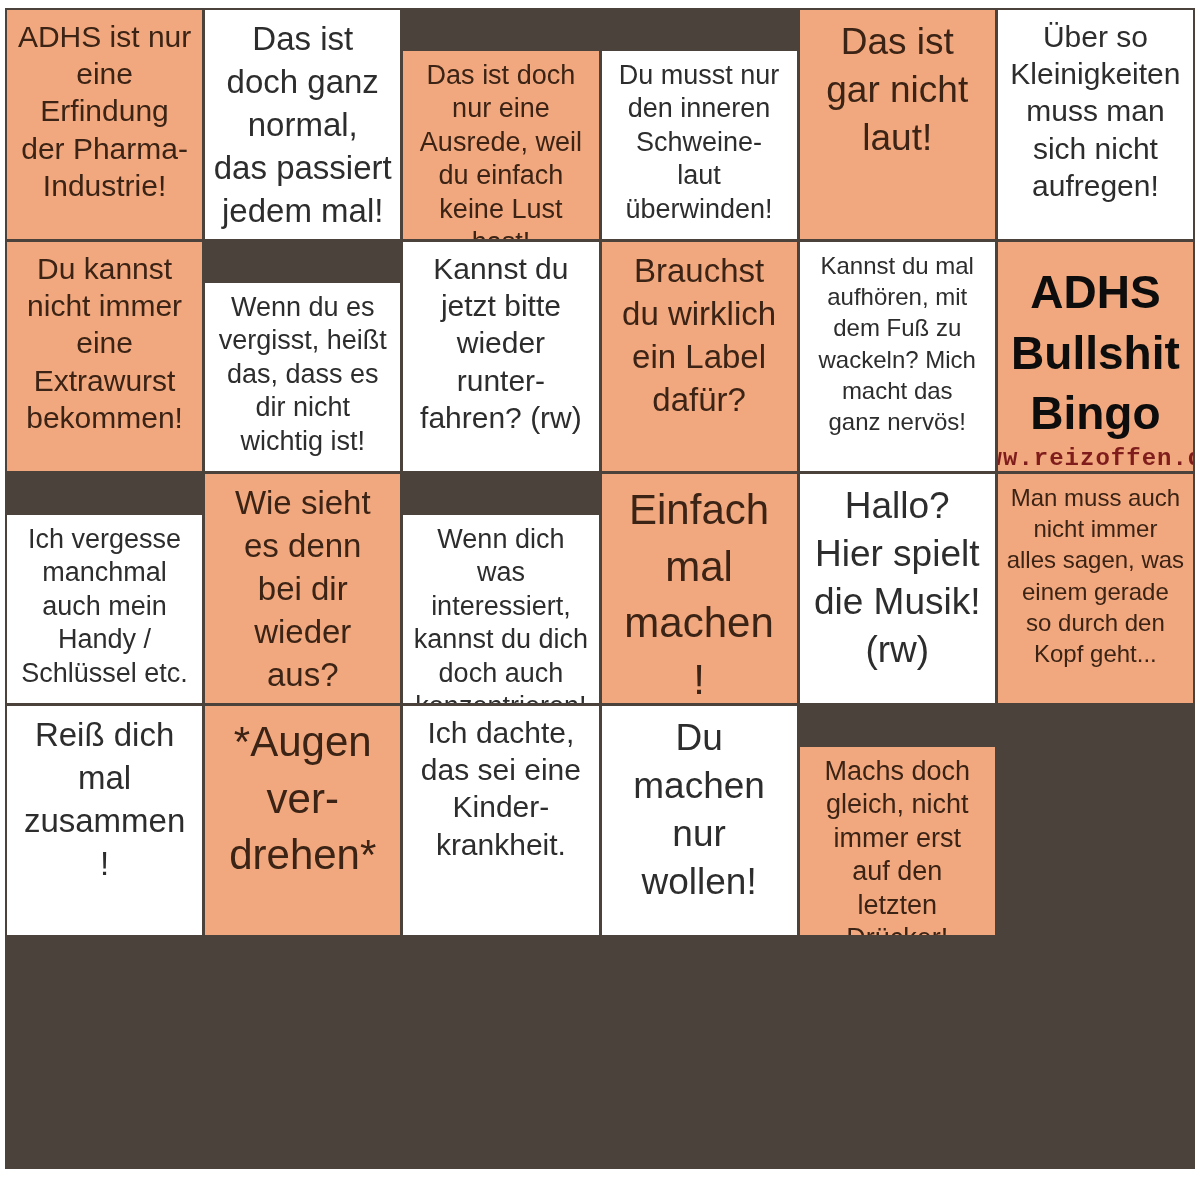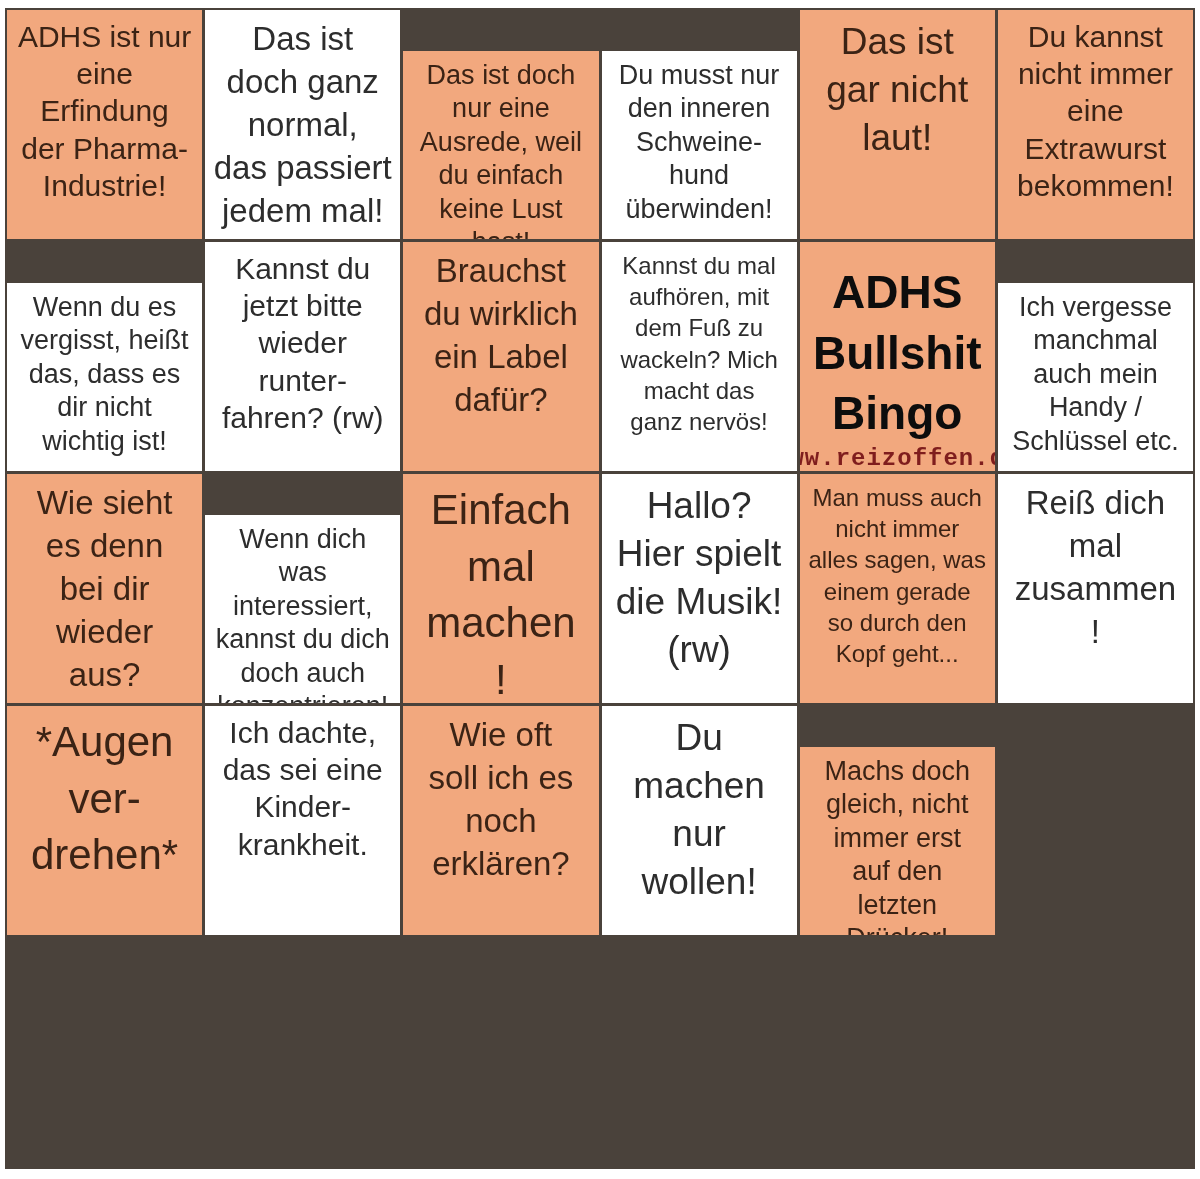--- a/index.html
+++ b/index.html
@@ -91,26 +91,31 @@
 jedem mal!</div>
   <div class="cell orange fs-m">Das ist doch
 nur eine
 Ausrede, weil
 du einfach
 keine Lust
 hast!</div>
   <div class="cell white  fs-m">Du musst nur
 den inneren
 Schweine-
-hund
+laut
 überwinden!</div>
   <div class="cell orange fs-xl">Das ist
 gar nicht
 laut!</div>
 
+  <div class="cell white  fs-r">Über so
+Kleinigkeiten
+muss man
+sich nicht
+aufregen!</div>
   <div class="cell orange fs-r">Du kannst
 nicht immer
 eine
 Extrawurst
 bekommen!</div>
   <div class="cell white  fs-m">Wenn du es
 vergisst, heißt
 das, dass es
 dir nicht
 wichtig ist!</div>
@@ -172,24 +177,20 @@
 zusammen
 !</div>
 
   <div class="cell orange fs-2xl">*Augen
 ver-
 drehen*</div>
   <div class="cell white  fs-r">Ich dachte,
 das sei eine
 Kinder-
 krankheit.</div>
-  <div class="cell orange fs-l">Wie oft
-soll ich es
-noch
-erklären?</div>
   <div class="cell white  fs-xl">Du machen
 nur
 wollen!</div>
   <div class="cell orange fs-m">Machs doch
 gleich, nicht
 immer erst
 auf den
 letzten
 Drücker!</div>
 

